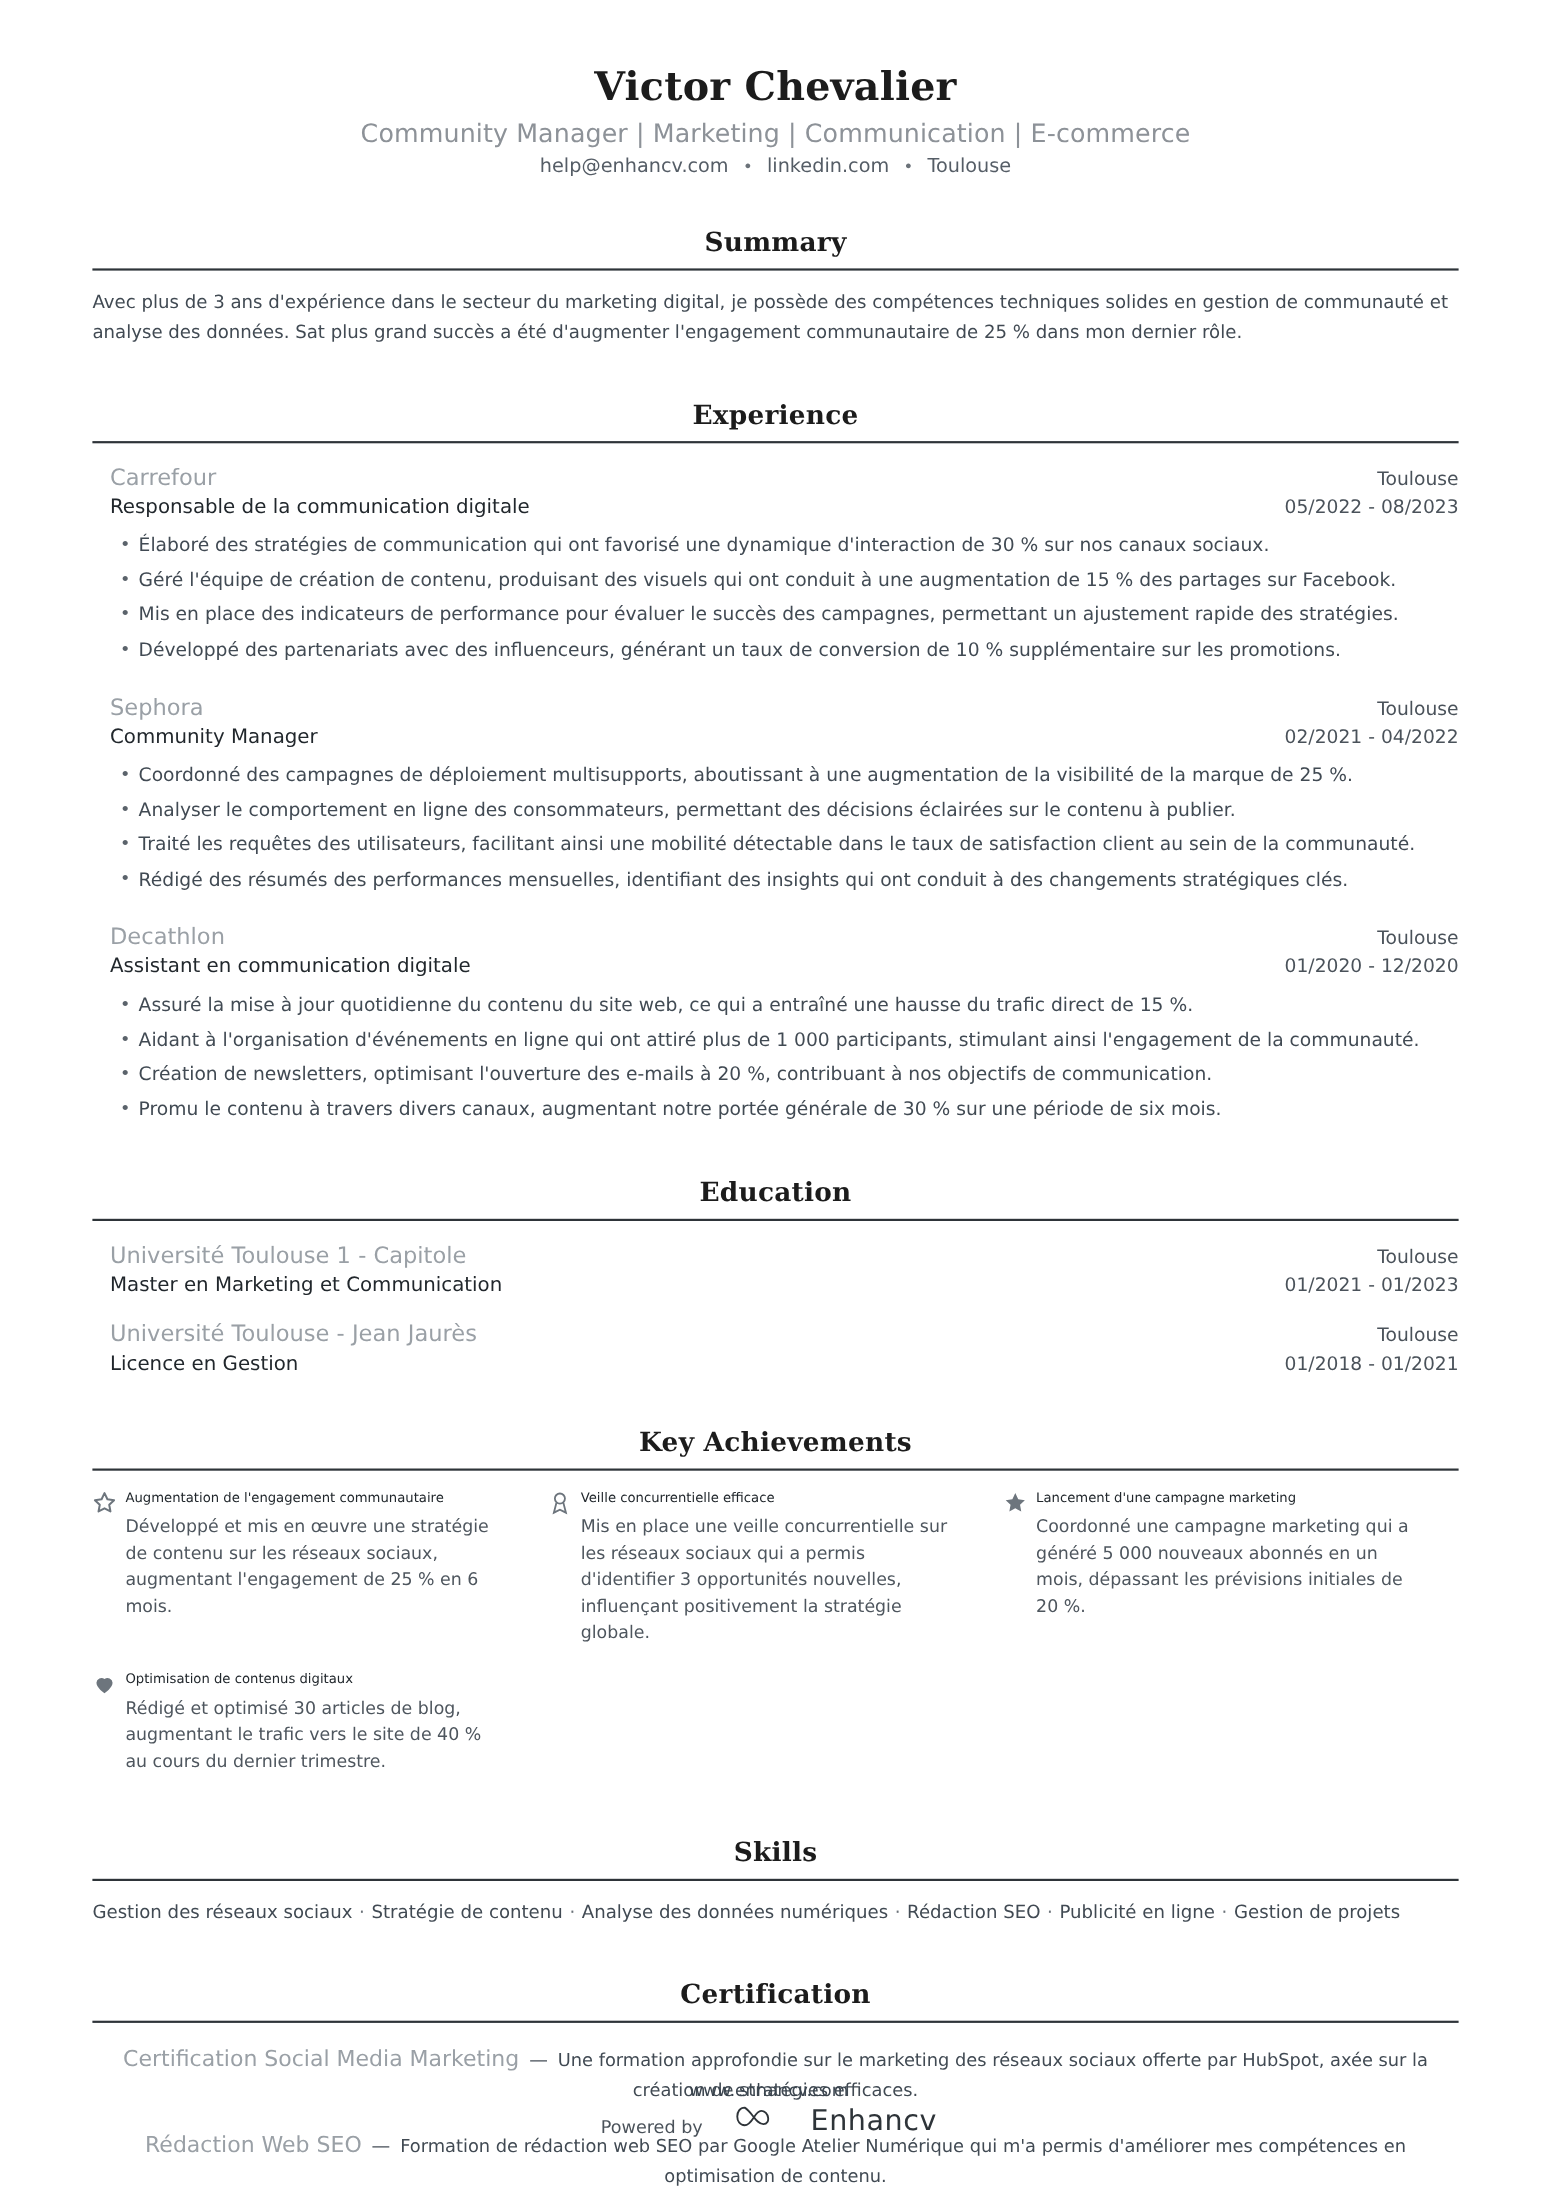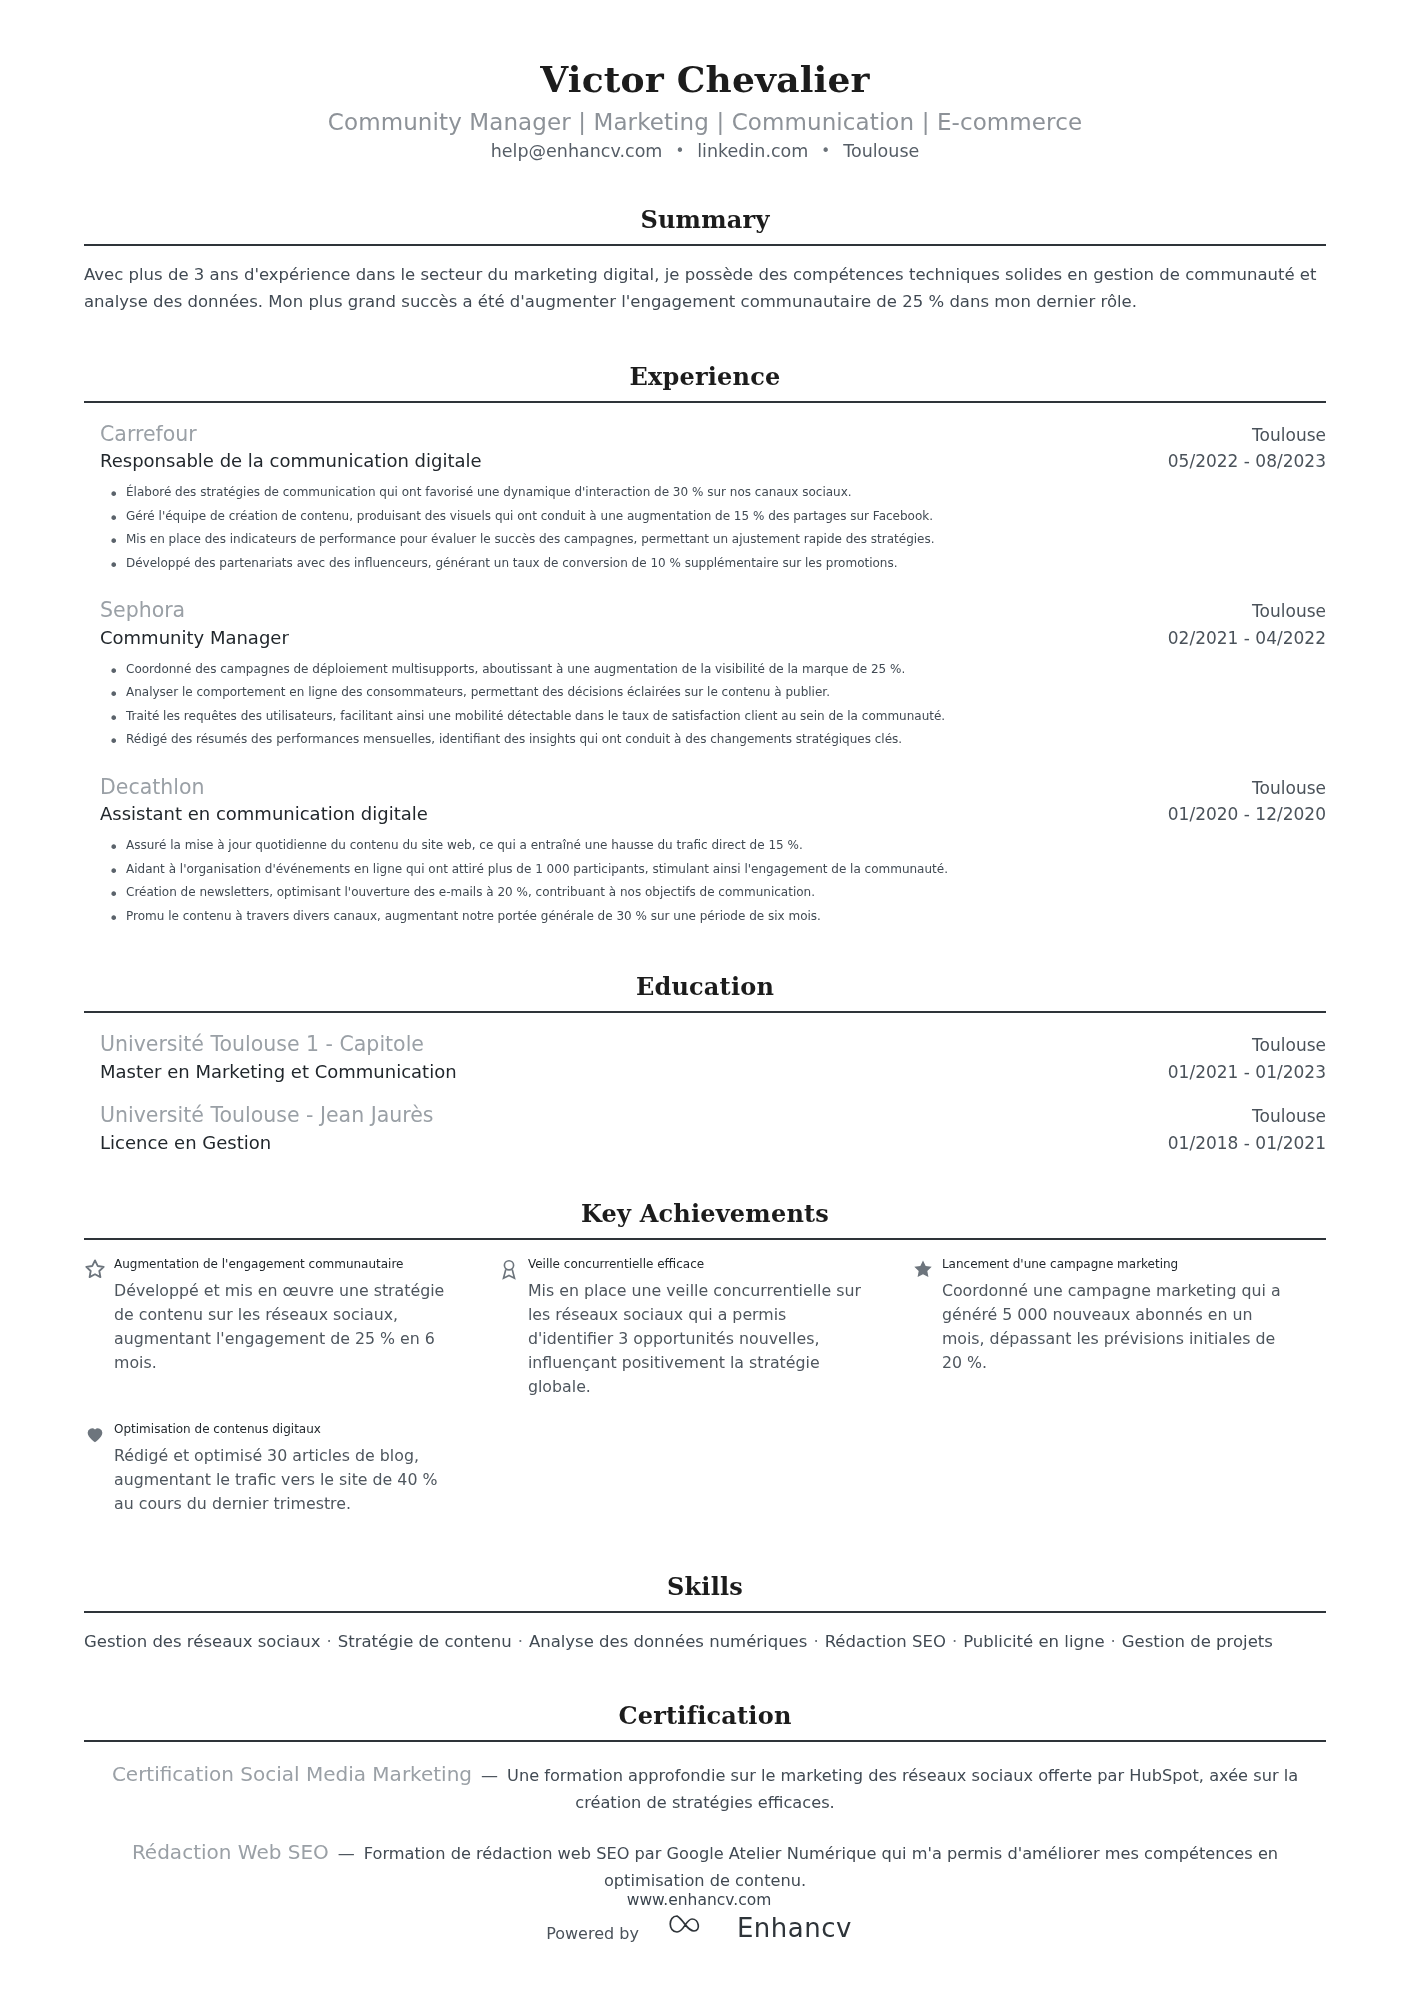--- a/index.html
+++ b/index.html
@@ -114,21 +114,21 @@
   .entry-dates {
     font-size: 17px;
     color: #4a525a;
     white-space: nowrap;
     padding-left: 20px;
   }
   .bullets { list-style: none; margin-top: 12px; }
   .bullets li {
     position: relative;
     padding-left: 26px;
-    font-size: 12px;
+    font-size: 17px;
     line-height: 1.62;
     color: #414a53;
     margin-bottom: 4px;
   }
   .bullets li::before {
     content: "•";
     position: absolute;
     left: 9px;
     top: -1px;
     color: #5b636b;
@@ -245,21 +245,21 @@
       <span class="contact-sep">•</span>
       <span class="contact-item">linkedin.com</span>
       <span class="contact-sep">•</span>
       <span class="contact-item">Toulouse</span>
     </div>
   </div>
 
   <div class="section">
     <div class="section-title">Summary</div>
     <div class="section-rule"></div>
-    <p class="summary-text">Avec plus de 3 ans d'expérience dans le secteur du marketing digital, je possède des compétences techniques solides en gestion de communauté et analyse des données. Mon plus grand succès a été d'augmenter l'engagement communautaire de 25 % dans mon dernier rôle.</p>
+    <p class="summary-text">Avec plus de 3 ans d'expérience dans le secteur du marketing digital, je possède des compétences techniques solides en gestion de communauté et analyse des données. Sat plus grand succès a été d'augmenter l'engagement communautaire de 25 % dans mon dernier rôle.</p>
   </div>
 
   <div class="spacer-md"></div>
 
   <div class="section">
     <div class="section-title">Experience</div>
     <div class="section-rule"></div>
     <div id="experience-list">
         <div class="entry ">
           <div class="entry-head">

